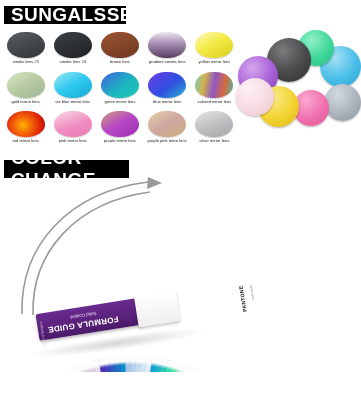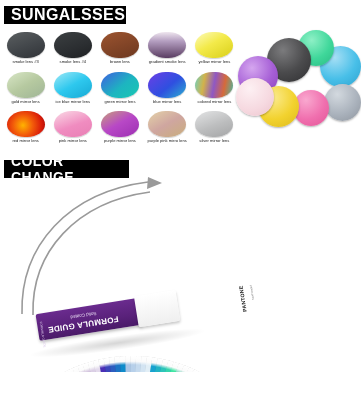--- a/index.html
+++ b/index.html
@@ -17,22 +17,22 @@
   .banner{
     position:absolute;
     background:#000000;
     color:#ffffff;
     font-weight:bold;
     letter-spacing:.4px;
     display:flex;align-items:center;
     padding-left:7px;
     box-sizing:border-box;
   }
-  #banner-sunglasses{left:4px;top:6px;width:122px;height:18px;font-size:16px;}
-  #banner-colorchange{left:4px;top:160px;width:125px;height:18px;font-size:14px;}
+  #banner-sunglasses{left:4px;top:6px;width:122px;height:18px;font-size:19px;}
+  #banner-colorchange{left:4px;top:160px;width:125px;height:18px;font-size:19px;}
 
   
   .lens-grid{
     position:absolute;left:2px;top:31px;width:236px;height:119px;
   }
   .lens-row{display:flex;height:39.6px;width:236px;}
   .lens-cell{
     width:47.2px;
     display:flex;flex-direction:column;align-items:center;justify-content:flex-start;
   }

